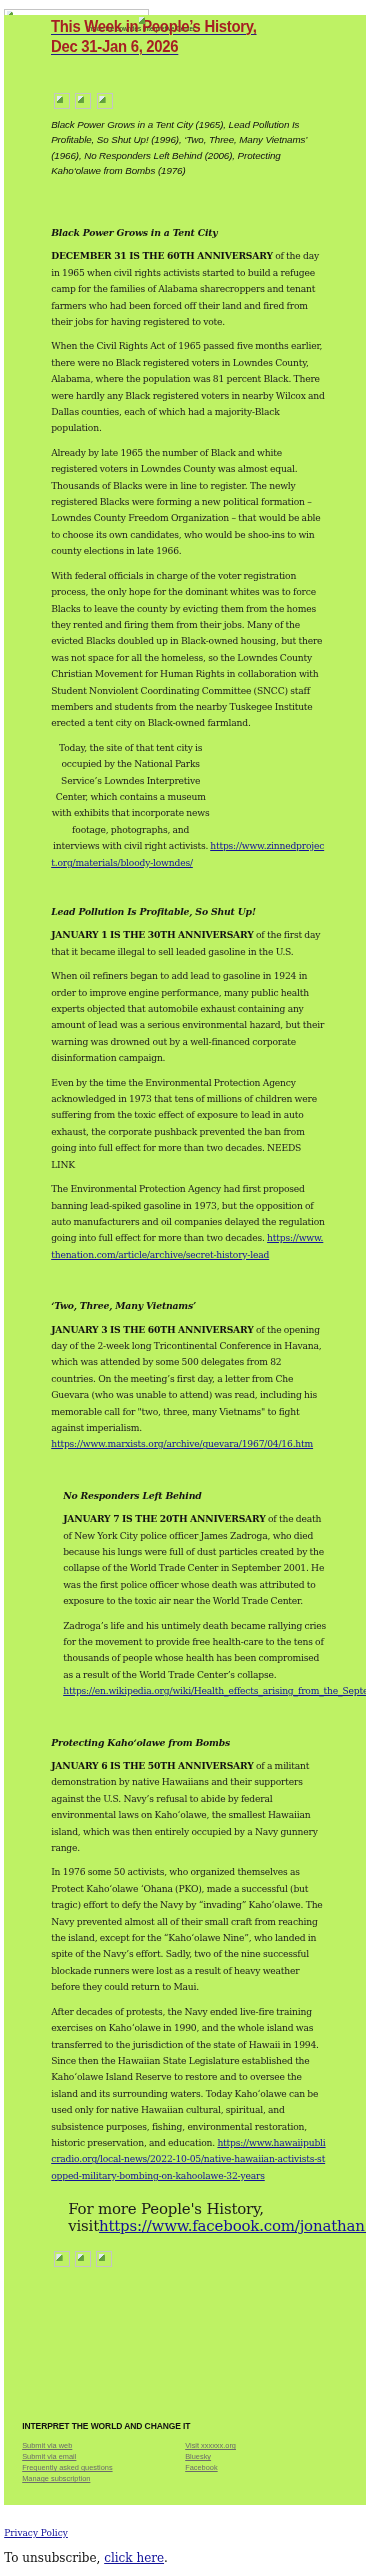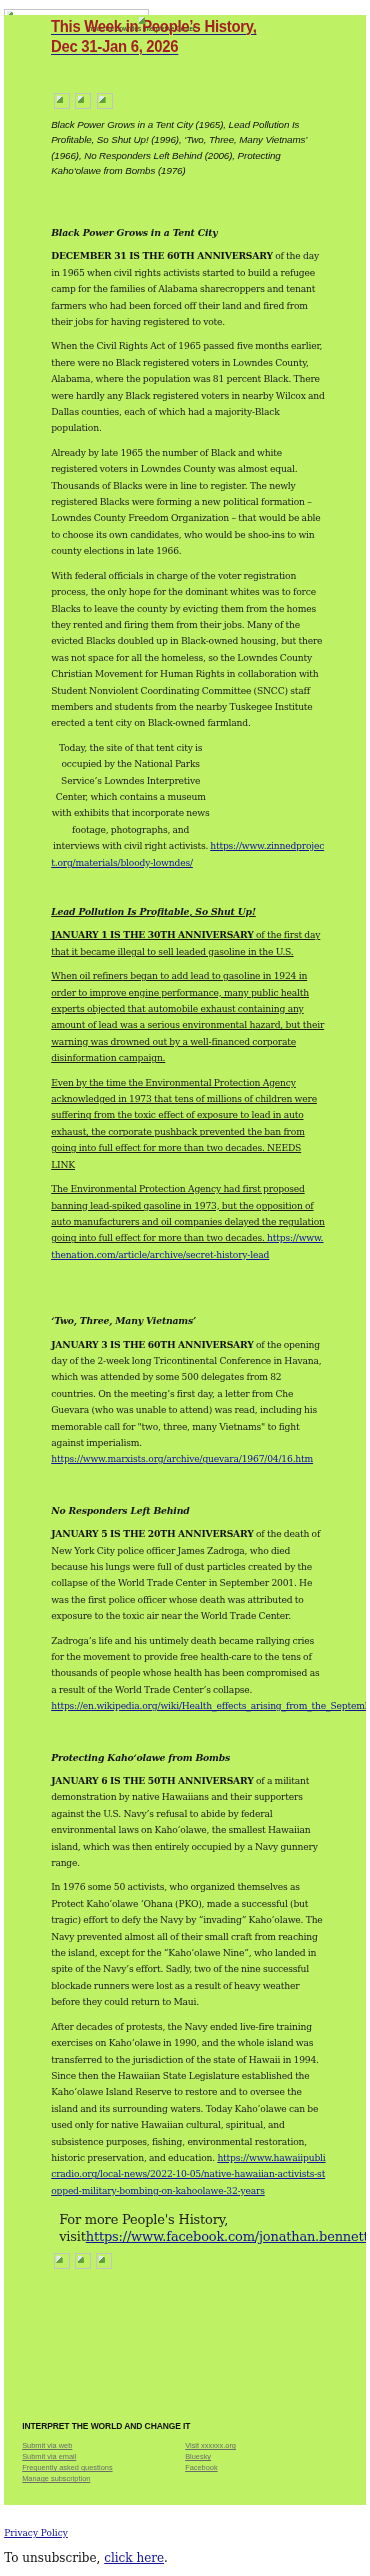--- a/index.html
+++ b/index.html
@@ -42,21 +42,21 @@
   .section { margin-bottom: 35px; }
   .section h2 { margin: 0 0 7.4px 0; font-family: "DejaVu Serif", "Liberation Serif", serif;
                 font-style: italic; font-weight: bold; font-size: 9.3px; line-height: 16px;
                 color: #141414; letter-spacing: -0.2px; }
   .section p { margin: 0 0 8px 0; font-size: 9.2px; line-height: 16.4px; color: #1b1b1b;
                letter-spacing: -0.2px; word-spacing: -0.3px; }
   .section p b { font-weight: bold; color: #111; letter-spacing: -0.2px; }
   a.inline-link { color: #1a0dab; color: #12129a; text-decoration: underline; word-break: break-all; }
   a.nowrap-link { white-space: nowrap; word-break: normal; }
 
-  #closing { margin: 8px; font-size: 13px; line-height: 16.4px; color: #1b1b1b; letter-spacing: -0.2px; }
+  #closing { margin: 17px; font-size: 15px; line-height: 16.4px; color: #1b1b1b; letter-spacing: -0.2px; }
 
   #footer-block { position: absolute; left: 18px; top: 2406px; width: 328px;
                   font-family: "Liberation Sans", "DejaVu Sans", sans-serif; }
   #footer-heading { margin: 0 0 8.5px 0; font-size: 8.5px; font-weight: bold; line-height: 10.6px;
                     color: #111; letter-spacing: -0.1px; }
   .footer-cols { display: flex; }
   .footer-col { width: 163px; display: flex; flex-direction: column; }
   .footer-col a { font-size: 7.4px; line-height: 11px; color: #6b6b6b; text-decoration: underline; }
 
   #privacy { position: absolute; left: 4.2px; top: 2527px; font-size: 9px; line-height: 12.7px; }
@@ -92,36 +92,36 @@
 
     <div class="section" style="margin-bottom:33px;">
       <h2>Black Power Grows in a Tent City</h2>
       <p><b>DECEMBER 31 IS THE 60TH ANNIVERSARY</b><span> of the day in 1965 when civil rights activists started to build a refugee camp for the families of Alabama sharecroppers and tenant farmers who had been forced off their land and fired from their jobs for having registered to vote.</span></p>
       <p>When the Civil Rights Act of 1965 passed five months earlier, there were no Black registered voters in Lowndes County, Alabama, where the population was 81 percent Black. There were hardly any Black registered voters in nearby Wilcox and Dallas counties, each of which had a majority-Black population.</p>
       <p>Already by late 1965 the number of Black and white registered voters in Lowndes County was almost equal. Thousands of Blacks were in line to register. The newly registered Blacks were forming a new political formation – Lowndes County Freedom Organization – that would be able to choose its own candidates, who would be shoo-ins to win county elections in late 1966.</p>
       <p>With federal officials in charge of the voter registration process, the only hope for the dominant whites  was to force Blacks to leave the county by evicting them from the homes they rented and firing them from their jobs. Many of the evicted Blacks doubled up in Black-owned housing, but there was not space for all the homeless, so the Lowndes County Christian Movement for Human Rights in collaboration with Student Nonviolent Coordinating Committee (SNCC) staff members and students from the nearby Tuskegee Institute erected a tent city on Black-owned farmland.</p>
       <p><span style="display:inline-block;width:159px;text-align:center;">Today, the site of that tent city is occupied by the National Parks Service’s Lowndes Interpretive Center, which contains a museum with exhibits that incorporate news footage, photographs, and interviews with civil right activists. </span><a class="inline-link" href="#">https://www.zinnedproject.org/materials/bloody-lowndes/</a></p>
     </div>
 
-    <div class="section" style="margin-bottom:50px;text-decoration:underline;">
+    <div class="section" style="margin-bottom:35px;">
       <h2>Lead Pollution Is Profitable, So Shut Up!</h2>
       <p><b>JANUARY 1 IS THE 30TH ANNIVERSARY</b><span> of the first day that it became illegal to sell leaded gasoline in the U.S.</span></p>
       <p>When oil refiners began to add lead to gasoline in 1924 in order to improve engine performance, many public health experts objected that automobile exhaust containing any amount of lead was a serious environmental hazard, but their warning was drowned out by a well-financed corporate disinformation campaign.</p>
       <p>Even by the time the Environmental Protection Agency acknowledged in 1973 that tens of millions of children were suffering from the toxic effect of exposure to lead in auto exhaust, the corporate pushback prevented the ban from going into full effect for more than two decades. NEEDS LINK</p>
       <p><span>The Environmental Protection Agency had first proposed banning lead-spiked gasoline in 1973, but the opposition of auto manufacturers and oil companies delayed the regulation going into full effect for more than two decades. </span><a class="inline-link" href="#">https://www.thenation.com/article/archive/secret-history-lead</a></p>
     </div>
 
     <div class="section" style="margin-bottom:35px;">
       <h2>‘Two, Three, Many Vietnams’</h2>
       <p><b>JANUARY 3 IS THE 60TH ANNIVERSARY</b><span> of the opening day of the 2-week long Tricontinental Conference in Havana, which was attended by some 500 delegates from 82 countries.  On the meeting’s first day, a letter from Che Guevara (who was unable to attend) was read, including his memorable call for "two, three, many Vietnams" to fight against imperialism. </span><a class="inline-link nowrap-link" href="#">https://www.marxists.org/archive/guevara/1967/04/16.htm</a></p>
     </div>
 
-    <div class="section" style="margin-bottom:35px;">
+    <div class="section" style="margin-bottom:35px;margin-left:12px;">
       <h2>No Responders Left Behind</h2>
-      <p><b>JANUARY 5 IS THE 20TH ANNIVERSARY</b><span> of the death of New York City police officer James Zadroga, who died because his lungs were full of dust particles created by the collapse of the World Trade Center in September 2001. He was the first police officer whose death was attributed to exposure to the toxic air near the World Trade Center.</span></p>
+      <p><b>JANUARY 7 IS THE 20TH ANNIVERSARY</b><span> of the death of New York City police officer James Zadroga, who died because his lungs were full of dust particles created by the collapse of the World Trade Center in September 2001. He was the first police officer whose death was attributed to exposure to the toxic air near the World Trade Center.</span></p>
       <p style="white-space:normal;"><span>Zadroga’s life and his untimely death became rallying cries for the movement to provide free health-care to the tens of thousands of people whose health has been compromised as a result of the World Trade Center’s collapse. </span><a class="inline-link nowrap-link" href="#">https://en.wikipedia.org/wiki/Health_effects_arising_from_the_September_11_attacks</a></p>
     </div>
 
     <div class="section" style="margin-bottom:13px;">
       <h2>Protecting Kaho‘olawe from Bombs</h2>
       <p><b>JANUARY 6 IS THE 50TH ANNIVERSARY</b><span> of a militant demonstration by native Hawaiians and their supporters against the U.S. Navy’s refusal to abide by federal environmental laws on Kaho‘olawe, the smallest Hawaiian island, which was then entirely occupied by a Navy gunnery range.</span></p>
       <p>In 1976 some 50 activists, who organized themselves as Protect Kaho‘olawe ‘Ohana (PKO), made a successful (but tragic) effort to defy the Navy by “invading” Kaho‘olawe. The Navy prevented almost all of their small craft from reaching the island, except for the “Kaho‘olawe Nine”, who landed in spite of the Navy’s effort. Sadly, two of the nine successful blockade runners were lost as a result of heavy weather before they could return to Maui.</p>
       <p><span>After decades of protests, the Navy ended live-fire training exercises on Kaho‘olawe in 1990, and the whole island was transferred to the jurisdiction of the state of Hawaii in 1994. Since then the Hawaiian State Legislature established the Kaho‘olawe Island Reserve to restore and to oversee the island and its surrounding waters. Today Kaho‘olawe can be used only for native Hawaiian cultural, spiritual, and subsistence purposes, fishing, environmental restoration, historic preservation, and education. </span><a class="inline-link" href="#">https://www.hawaiipublicradio.org/local-news/2022-10-05/native-hawaiian-activists-stopped-military-bombing-on-kahoolawe-32-years</a></p>
     </div>
 

